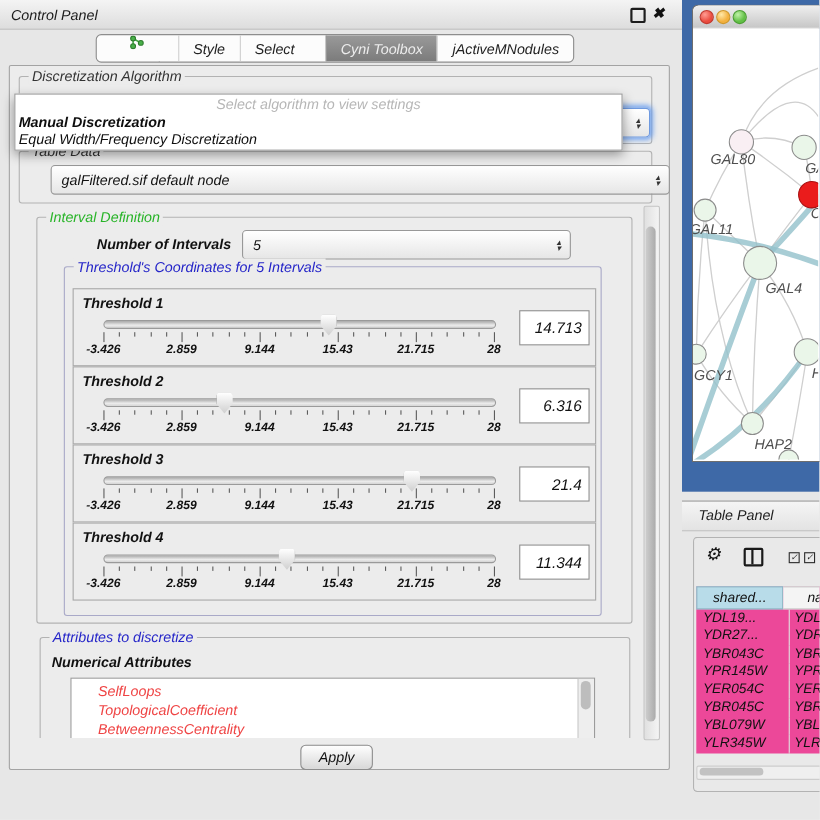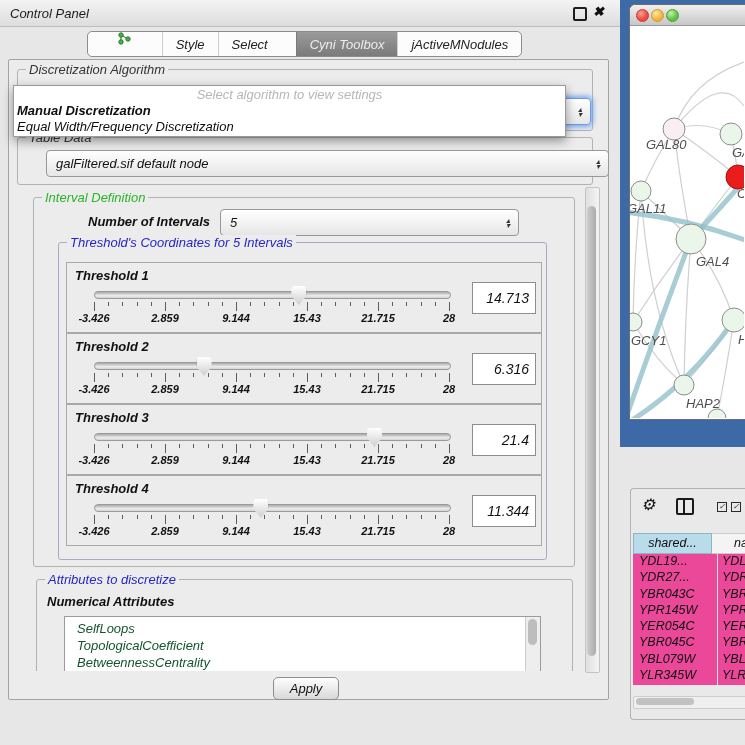--- a/index.html
+++ b/index.html
@@ -42,21 +42,21 @@
   .tbox{position:absolute;left:7px;width:474px;height:69px;border:1px solid #a8a8a8;background:#ececec;}
   .tbox .tlabel{position:absolute;left:8px;top:5px;font-size:13px;font-weight:bold;color:#111;}
   .track{position:absolute;left:27px;top:28px;width:355px;height:6px;background:linear-gradient(#adadad,#e8e8e8 55%,#cwhite);background:linear-gradient(#a9a9a9,#ececec 60%,#d4d4d4);border:1px solid #9a9a9a;border-radius:4px;}
   .thumb-sl{position:absolute;top:23px;width:15px;height:19px;background:linear-gradient(#ffffff,#cfcfcf);clip-path:polygon(12% 0,88% 0,100% 14%,100% 52%,50% 100%,0 52%,0 14%);filter:drop-shadow(0 0 1px #787878);}
   .tick{position:absolute;width:1px;background:#5c5c5c;top:0;}
   .ticks{position:absolute;left:27px;top:39px;width:356px;height:10px;}
   .tick-label{position:absolute;top:49px;transform:translateX(-50%);font-size:11px;font-weight:bold;color:#111;white-space:nowrap;}
   .vfield{position:absolute;left:405px;top:19px;width:56px;height:30px;background:#fff;border:1px solid #8d8d8d;font-size:14px;color:#111;text-align:right;line-height:30px;padding-right:6px;}
 
   .list{position:absolute;background:#fff;border:1px solid #9b9b9b;overflow:hidden;}
-  .list-item{font-size:13px;color:#14532d;line-height:17px;padding-left:12px;}
+  .list-item{font-size:13px;color:#ef4444;line-height:17px;padding-left:24px;}
   .list-vscroll{position:absolute;right:0;top:0;bottom:0;width:14px;background:#eeeeee;border-left:1px solid #cccccc;}
   .list-vscroll .thumb{position:absolute;left:2px;top:2px;width:9px;height:26px;background:#bdbdbd;border-radius:5px;}
 
   .apply-btn{position:absolute;left:264px;top:617px;width:64px;height:21px;border:1px solid #8d8d8d;border-radius:5px;background:linear-gradient(#fefefe,#d8d8d8);font-size:13px;color:#111;text-align:center;line-height:21px;}
 
   
   .net-frame{position:absolute;left:620px;top:0;width:125px;height:447px;background:#3e69a7;}
   .mac-window{position:absolute;left:9px;top:4px;width:116px;height:414px;background:#fff;border-radius:6px 0 0 0;border:1px solid #6e6e6e;border-right:none;}
   .mac-titlebar{height:20px;background:linear-gradient(#efefef,#c7c7c7);border-bottom:1px solid #9a9a9a;border-radius:6px 0 0 0;position:relative;}
   .tl{position:absolute;top:4px;width:11px;height:11px;border-radius:50%;}
@@ -396,20 +396,23 @@
             <text x="1" y="319" font-size="13" fill="#4f4f4f" font-family="&quot;Liberation Sans&quot;,sans-serif">GCY1</text>
             <circle cx="104" cy="294" r="12" fill="#eaf6e9" stroke="#8c8c8c"></circle>
             <text x="108" y="318" font-size="13" fill="#4f4f4f" font-family="&quot;Liberation Sans&quot;,sans-serif">H</text>
             <circle cx="54" cy="359" r="10" fill="#eaf6e9" stroke="#8c8c8c"></circle>
             <text x="56" y="382" font-size="13" fill="#4f4f4f" font-family="&quot;Liberation Sans&quot;,sans-serif">HAP2</text>
             <circle cx="87" cy="392" r="9" fill="#eaf6e9" stroke="#8c8c8c"></circle>
           </svg></div>
     </div>
   </div>
 
+  <div class="tp-bar">
+    <span>Table Panel</span>
+  </div>
   <div class="tpanel">
     <span class="gear-icon">⚙</span>
     <span class="split-icon"></span>
     <span class="cb-icon" style="left:86px;">✓</span>
     <span class="cb-icon" style="left:100px;">✓</span>
     <div class="ttable">
       <div class="thead">
         <div class="th1">shared...</div>
         <div class="th2">na</div>
       </div>

